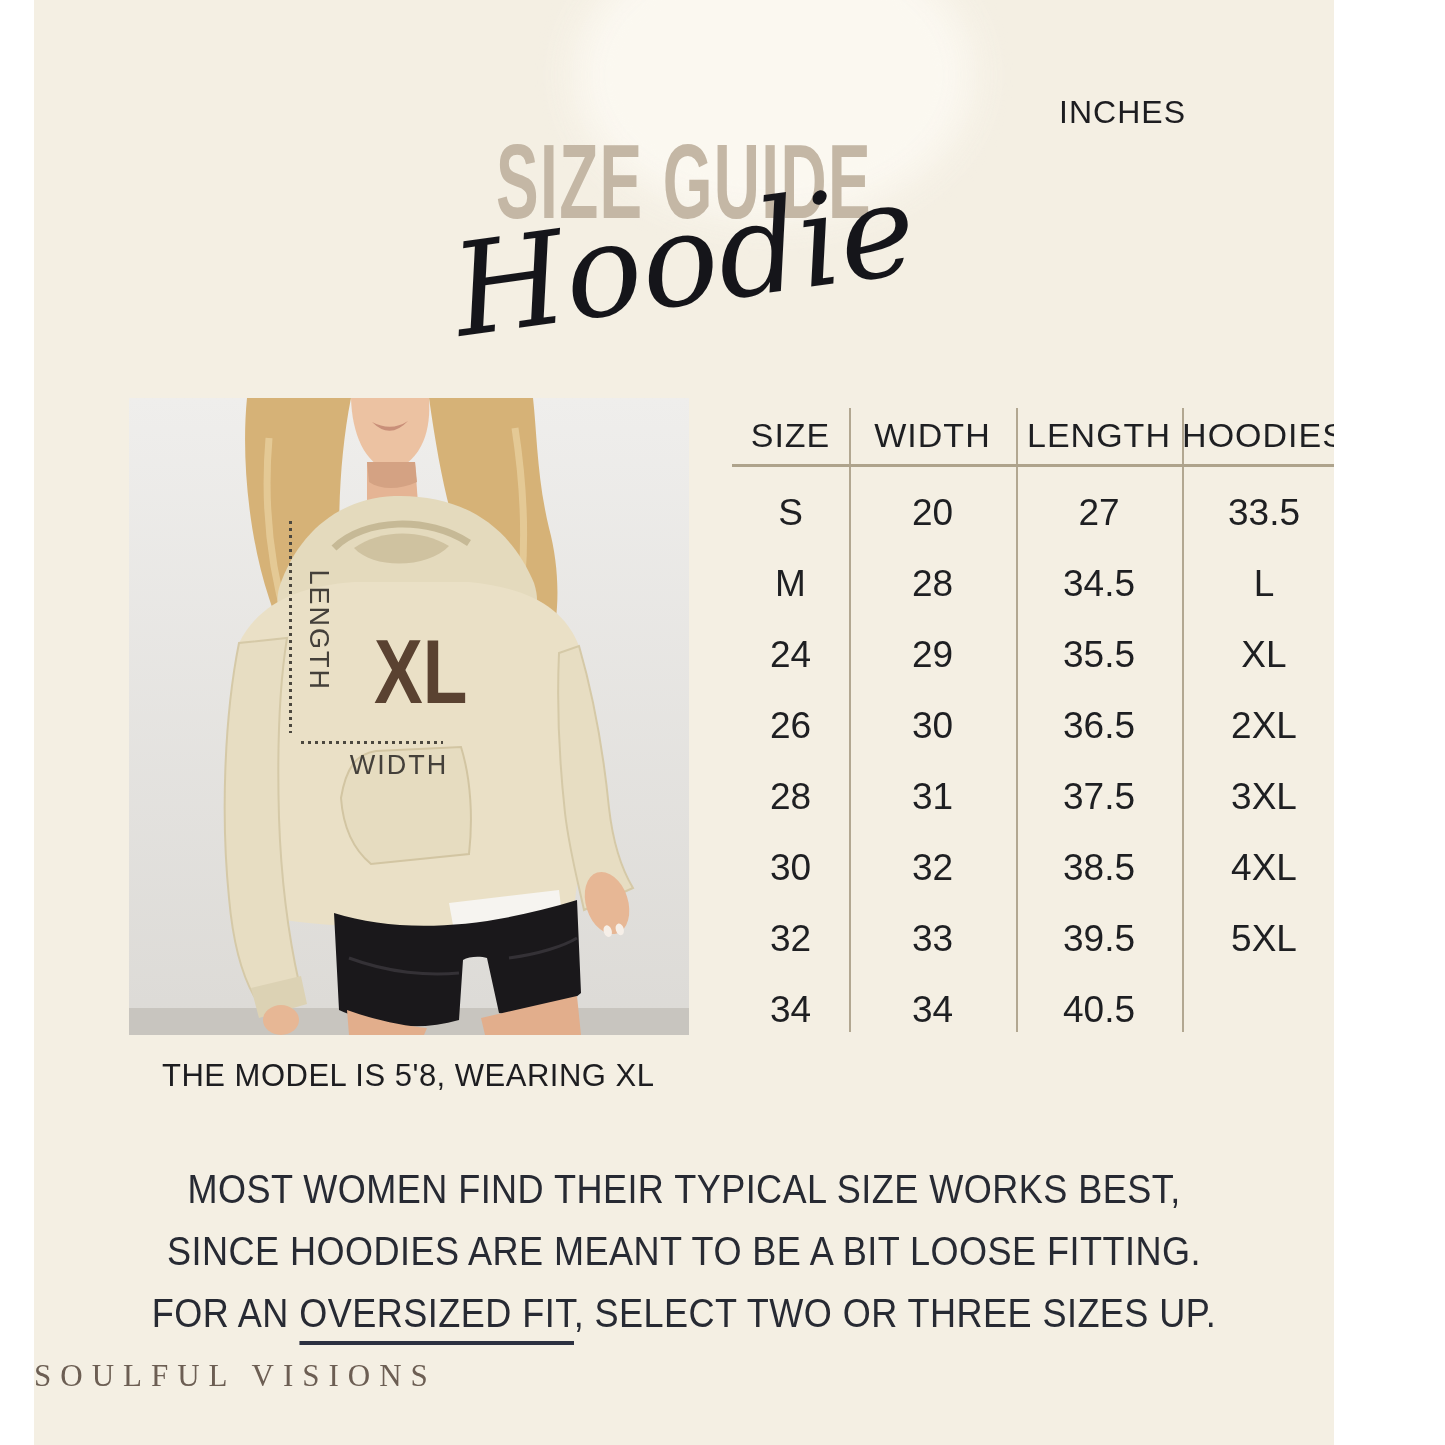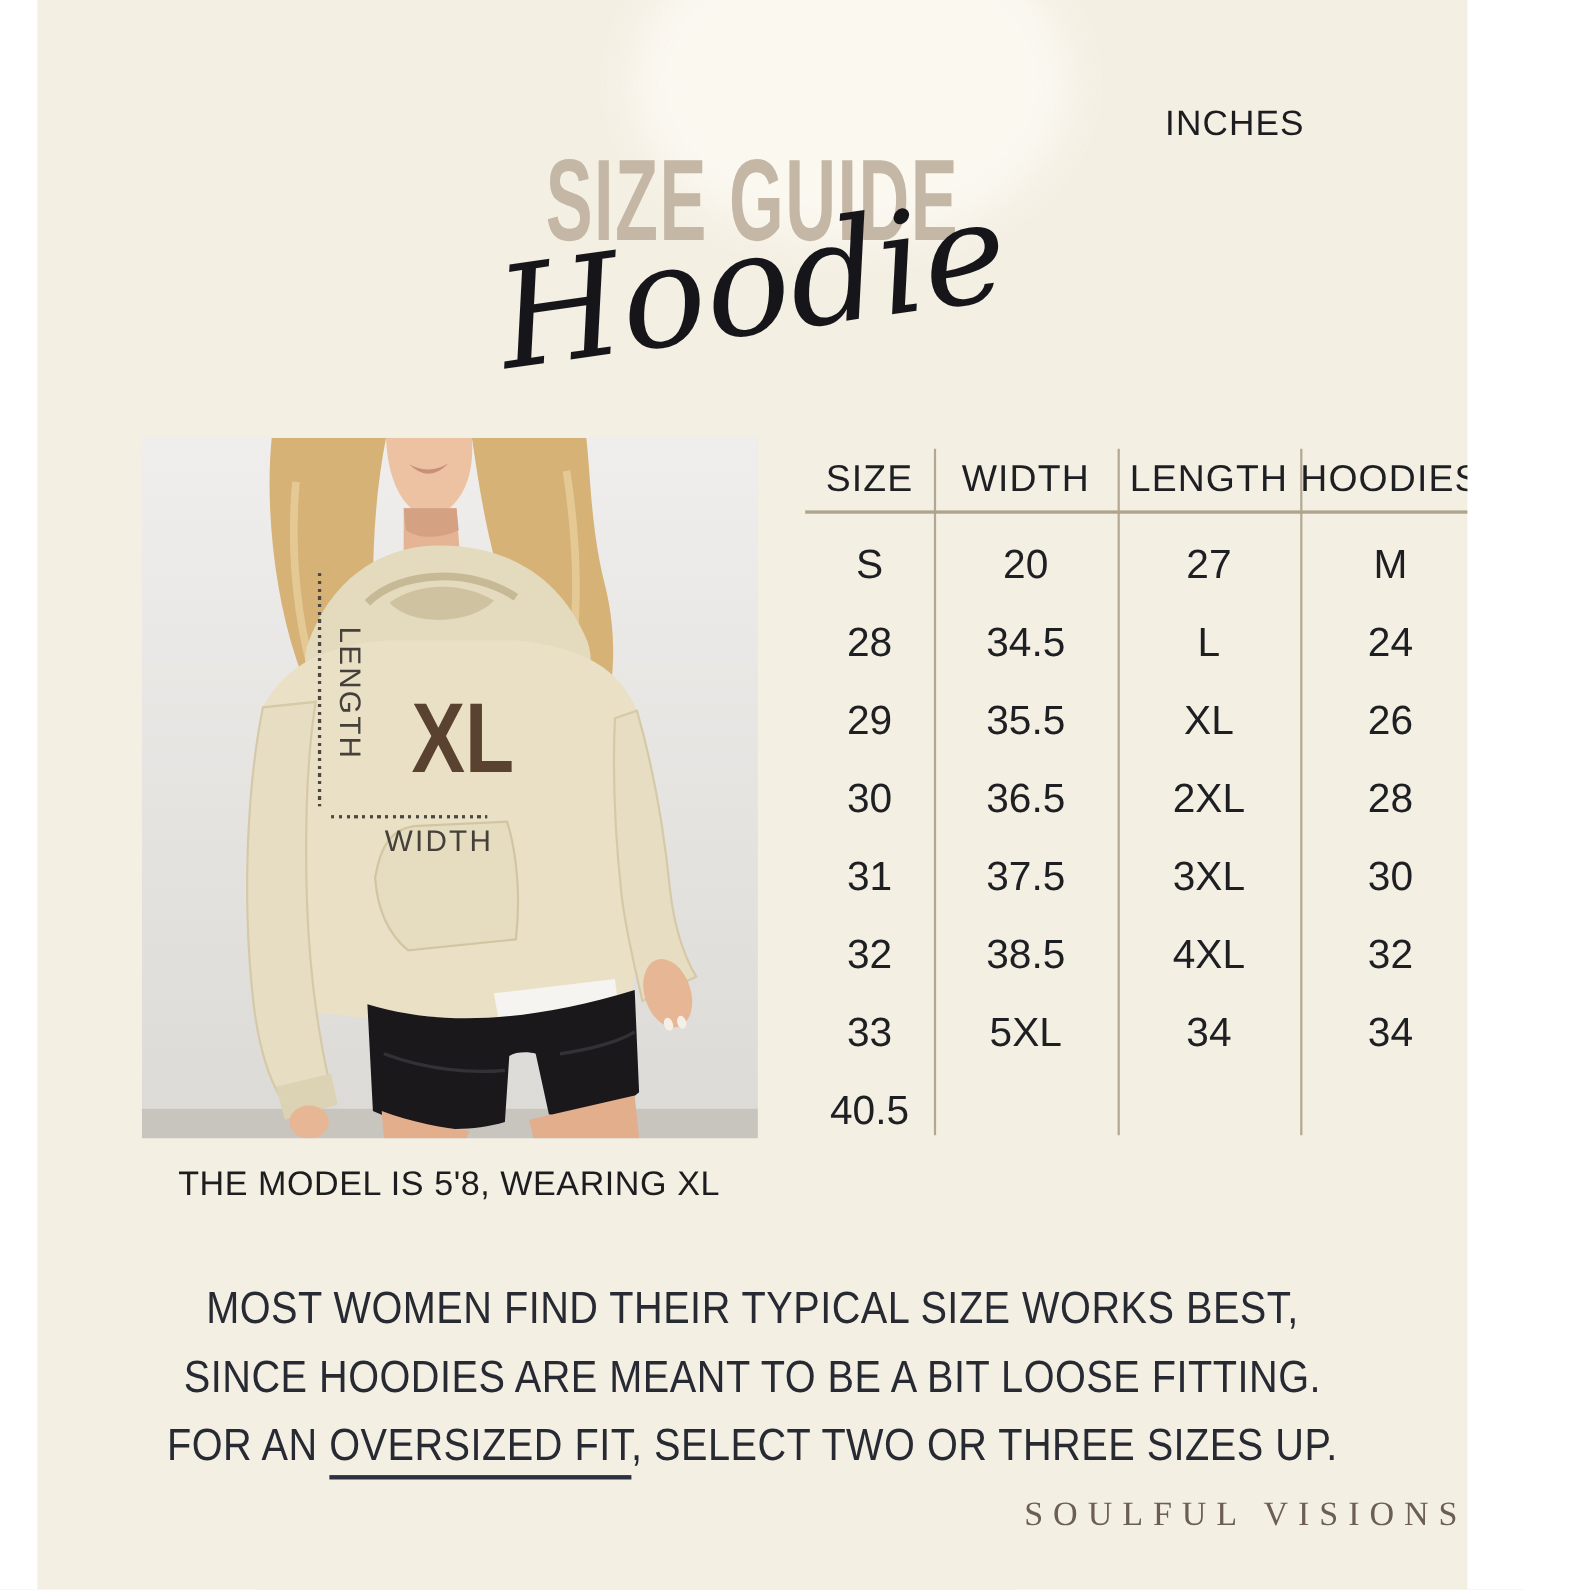--- a/index.html
+++ b/index.html
@@ -89,21 +89,21 @@
   .note {
     position:absolute; left:0; right:0; top:1158px; text-align:center;
     font-size:41px; line-height:62px; color:#272a33; letter-spacing:.5px;
     transform:scaleX(0.88); transform-origin:50% 0;
     white-space:nowrap;
   }
   .note .u {
     border-bottom:4px solid #2c3040; padding-bottom:5px;
   }
   .brand {
-    position:absolute; left:0; right:0; top:1358px; text-align:right;
+    position:absolute; left:0; right:0; top:1358px; text-align:left;
     font-family:"Liberation Serif", serif;
     font-size:31px; letter-spacing:9px; color:#6c5e53;
   }
 </style>
 </head>
 <body>
 
 <div class="canvas">
 
   <div class="glow"></div>
@@ -185,20 +185,21 @@
     <div class="hline"></div>
     <div class="tgrid">
       <div class="tcell head hrow">SIZE</div>
       <div class="tcell head hrow">WIDTH</div>
       <div class="tcell head hrow">LENGTH</div>
       <div class="tcell head hrow">HOODIES</div>
 
       <div class="tcell">S</div>
       <div class="tcell">20</div>
       <div class="tcell">27</div>
+      <div class="tcell">33.5</div>
 
       <div class="tcell">M</div>
       <div class="tcell">28</div>
       <div class="tcell">34.5</div>
 
       <div class="tcell">L</div>
       <div class="tcell">24</div>
       <div class="tcell">29</div>
       <div class="tcell">35.5</div>
 
@@ -213,20 +214,21 @@
       <div class="tcell">37.5</div>
 
       <div class="tcell">3XL</div>
       <div class="tcell">30</div>
       <div class="tcell">32</div>
       <div class="tcell">38.5</div>
 
       <div class="tcell">4XL</div>
       <div class="tcell">32</div>
       <div class="tcell">33</div>
+      <div class="tcell">39.5</div>
 
       <div class="tcell">5XL</div>
       <div class="tcell">34</div>
       <div class="tcell">34</div>
       <div class="tcell">40.5</div>
     </div>
   </div>
 
   <div class="note">
     <div>MOST WOMEN FIND THEIR TYPICAL SIZE WORKS BEST,</div>

